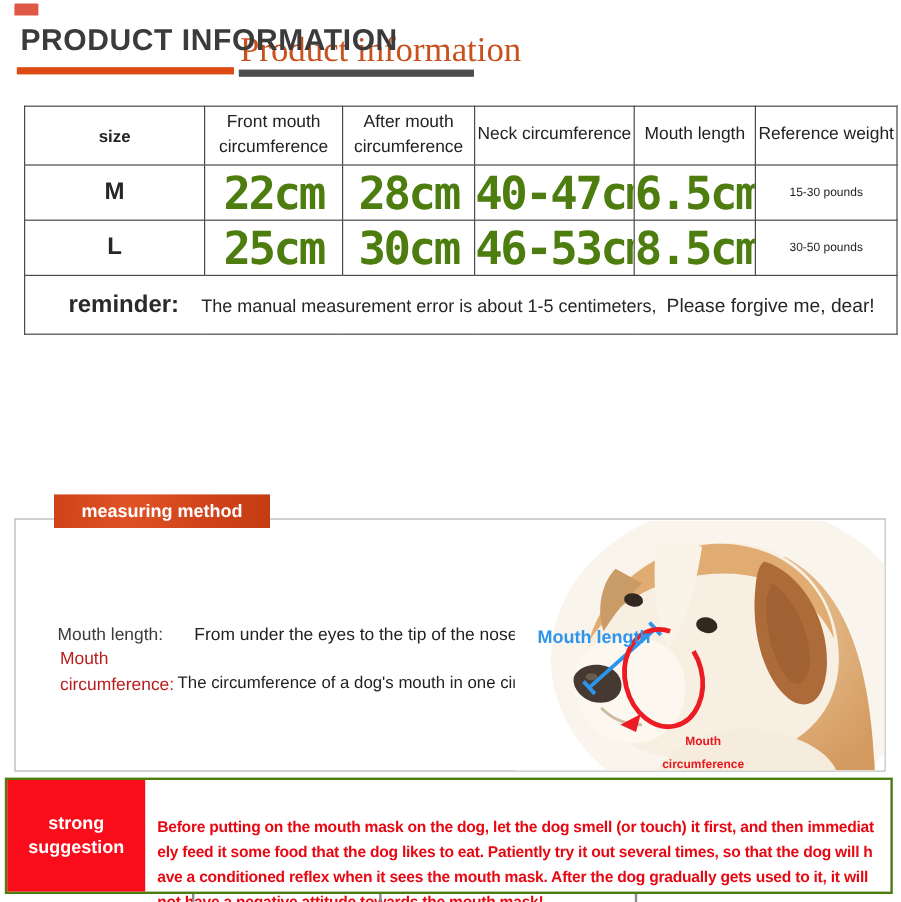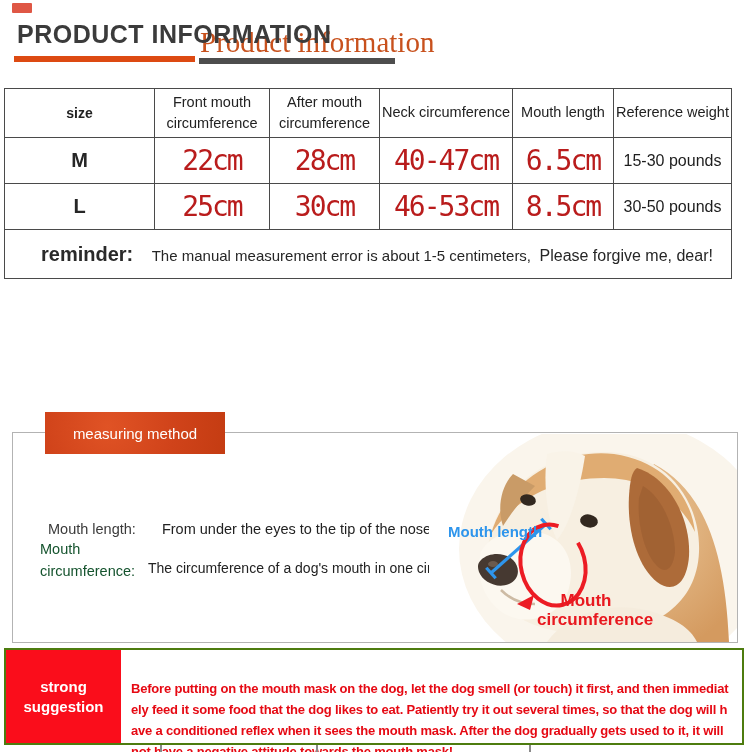--- a/index.html
+++ b/index.html
@@ -8,47 +8,47 @@
   .abs{position:absolute;}
 
   
   .corner-mark{left:12px;top:3px;width:20px;height:10px;background:#d93a25;opacity:.85;border-radius:1px;}
   .page-title{left:17px;top:20px;font-size:25px;font-weight:700;color:#3b3b3b;letter-spacing:.5px;z-index:2;white-space:nowrap;}
   .page-subtitle{left:200px;top:26px;font-size:29px;color:#c8511d;font-family:"Liberation Serif",serif;z-index:1;white-space:nowrap;}
   .bar-orange{left:14px;top:56px;width:181px;height:6px;background:#dd4a12;z-index:3;}
   .bar-dark{left:199px;top:58px;width:196px;height:6px;background:#4d4d4d;z-index:2;}
 
   
-  table.size-table{position:absolute;left:4px;top:88px;width:727px;border-collapse:collapse;table-layout:fixed;}
+  table.size-table{position:absolute;left:20px;top:88px;width:727px;border-collapse:collapse;table-layout:fixed;}
   .size-table td,.size-table th{border:1px solid #4a4a4a;text-align:center;vertical-align:middle;padding:0;overflow:hidden;}
   .size-table th{font-weight:400;font-size:14.5px;color:#222;height:48px;line-height:1.45;}
   .size-table th.first{font-weight:700;font-size:14px;}
   .row-h{height:46px;}
   .sz{font-weight:700;font-size:20px;color:#262626;}
-  .num{font-family:"DejaVu Sans Mono",monospace;font-weight:400;font-size:28px;letter-spacing:-2px;color:#b91c1c;white-space:nowrap;}
-  .lbs{font-size:16px;color:#1d1d1d;}
+  .num{font-family:"DejaVu Sans Mono",monospace;font-weight:700;font-size:38px;letter-spacing:-2px;color:#4d7c0f;white-space:nowrap;}
+  .lbs{font-size:10px;color:#1d1d1d;}
   .reminder-cell{height:48px;text-align:left !important;padding-left:36px !important;}
   .reminder-label{font-weight:700;font-size:20px;color:#2a2a2a;margin-right:14px;}
   .reminder-text{font-size:15px;color:#262626;}
   .reminder-note{font-size:16px;color:#262626;margin-left:4px;}
 
   
   .measure-box{left:12px;top:432px;width:726px;height:211px;border:1px solid #b3b3b3;box-sizing:border-box;background:#fff;}
-  .measure-badge{left:45px;top:412px;width:180px;height:42px;z-index:5;
+  .measure-badge{left:45px;top:412px;width:180px;height:28px;z-index:5;
       background:radial-gradient(circle at 35% 35%,#e05325 0%,#d0431a 55%,#c43c12 100%);
-      color:#fff;font-weight:400;font-size:15px;display:flex;align-items:center;justify-content:center;}
+      color:#fff;font-weight:700;font-size:15px;display:flex;align-items:center;justify-content:center;}
   .mi-row1{left:48px;top:489px;font-size:14.5px;margin-top:32px;}
   .mi-row1 .lab{color:#3a3a3a;}
   .mi-row1 .txt{margin-left:22px;color:#222;}
-  .mi2-label{left:40px;top:538px;width:112px;font-size:14.5px;color:#14532d;line-height:22px;}
+  .mi2-label{left:50px;top:538px;width:112px;font-size:14.5px;color:#b91c1c;line-height:22px;}
   .mi2-text{left:148px;top:560px;font-size:14px;color:#222;}
 
   .dog-wrap{left:429px;top:434px;width:308px;height:208px;overflow:hidden;background:#fff;}
   .ann-blue{left:448px;top:523px;color:#2e95ec;font-weight:700;font-size:15px;z-index:6;white-space:nowrap;}
-  .ann-red{left:537px;top:591px;width:98px;color:#e8181f;font-weight:700;font-size:17px;line-height:19px;text-align:center;z-index:6;}
+  .ann-red{left:537px;top:609px;width:98px;color:#e8181f;font-weight:700;font-size:10px;line-height:19px;text-align:center;z-index:6;}
 
   
   .suggest-box{left:4px;top:648px;width:740px;height:97px;border:2px solid #4d7c0f;box-sizing:border-box;display:flex;background:#fff;}
   .suggest-badge{flex:0 0 99px;background:#fa0d1b;color:#fff;font-weight:700;font-size:15px;line-height:20px;
       display:flex;align-items:center;justify-content:center;text-align:center;padding:0 8px;}
   .suggest-text{flex:1;color:#e60913;font-weight:700;font-size:13px;letter-spacing:-.2px;line-height:21px;
       padding:28px 8px 0 10px;word-break:break-all;}
 
   .tick{width:2px;height:7px;background:#8a8a8a;top:745px;}
 </style>

